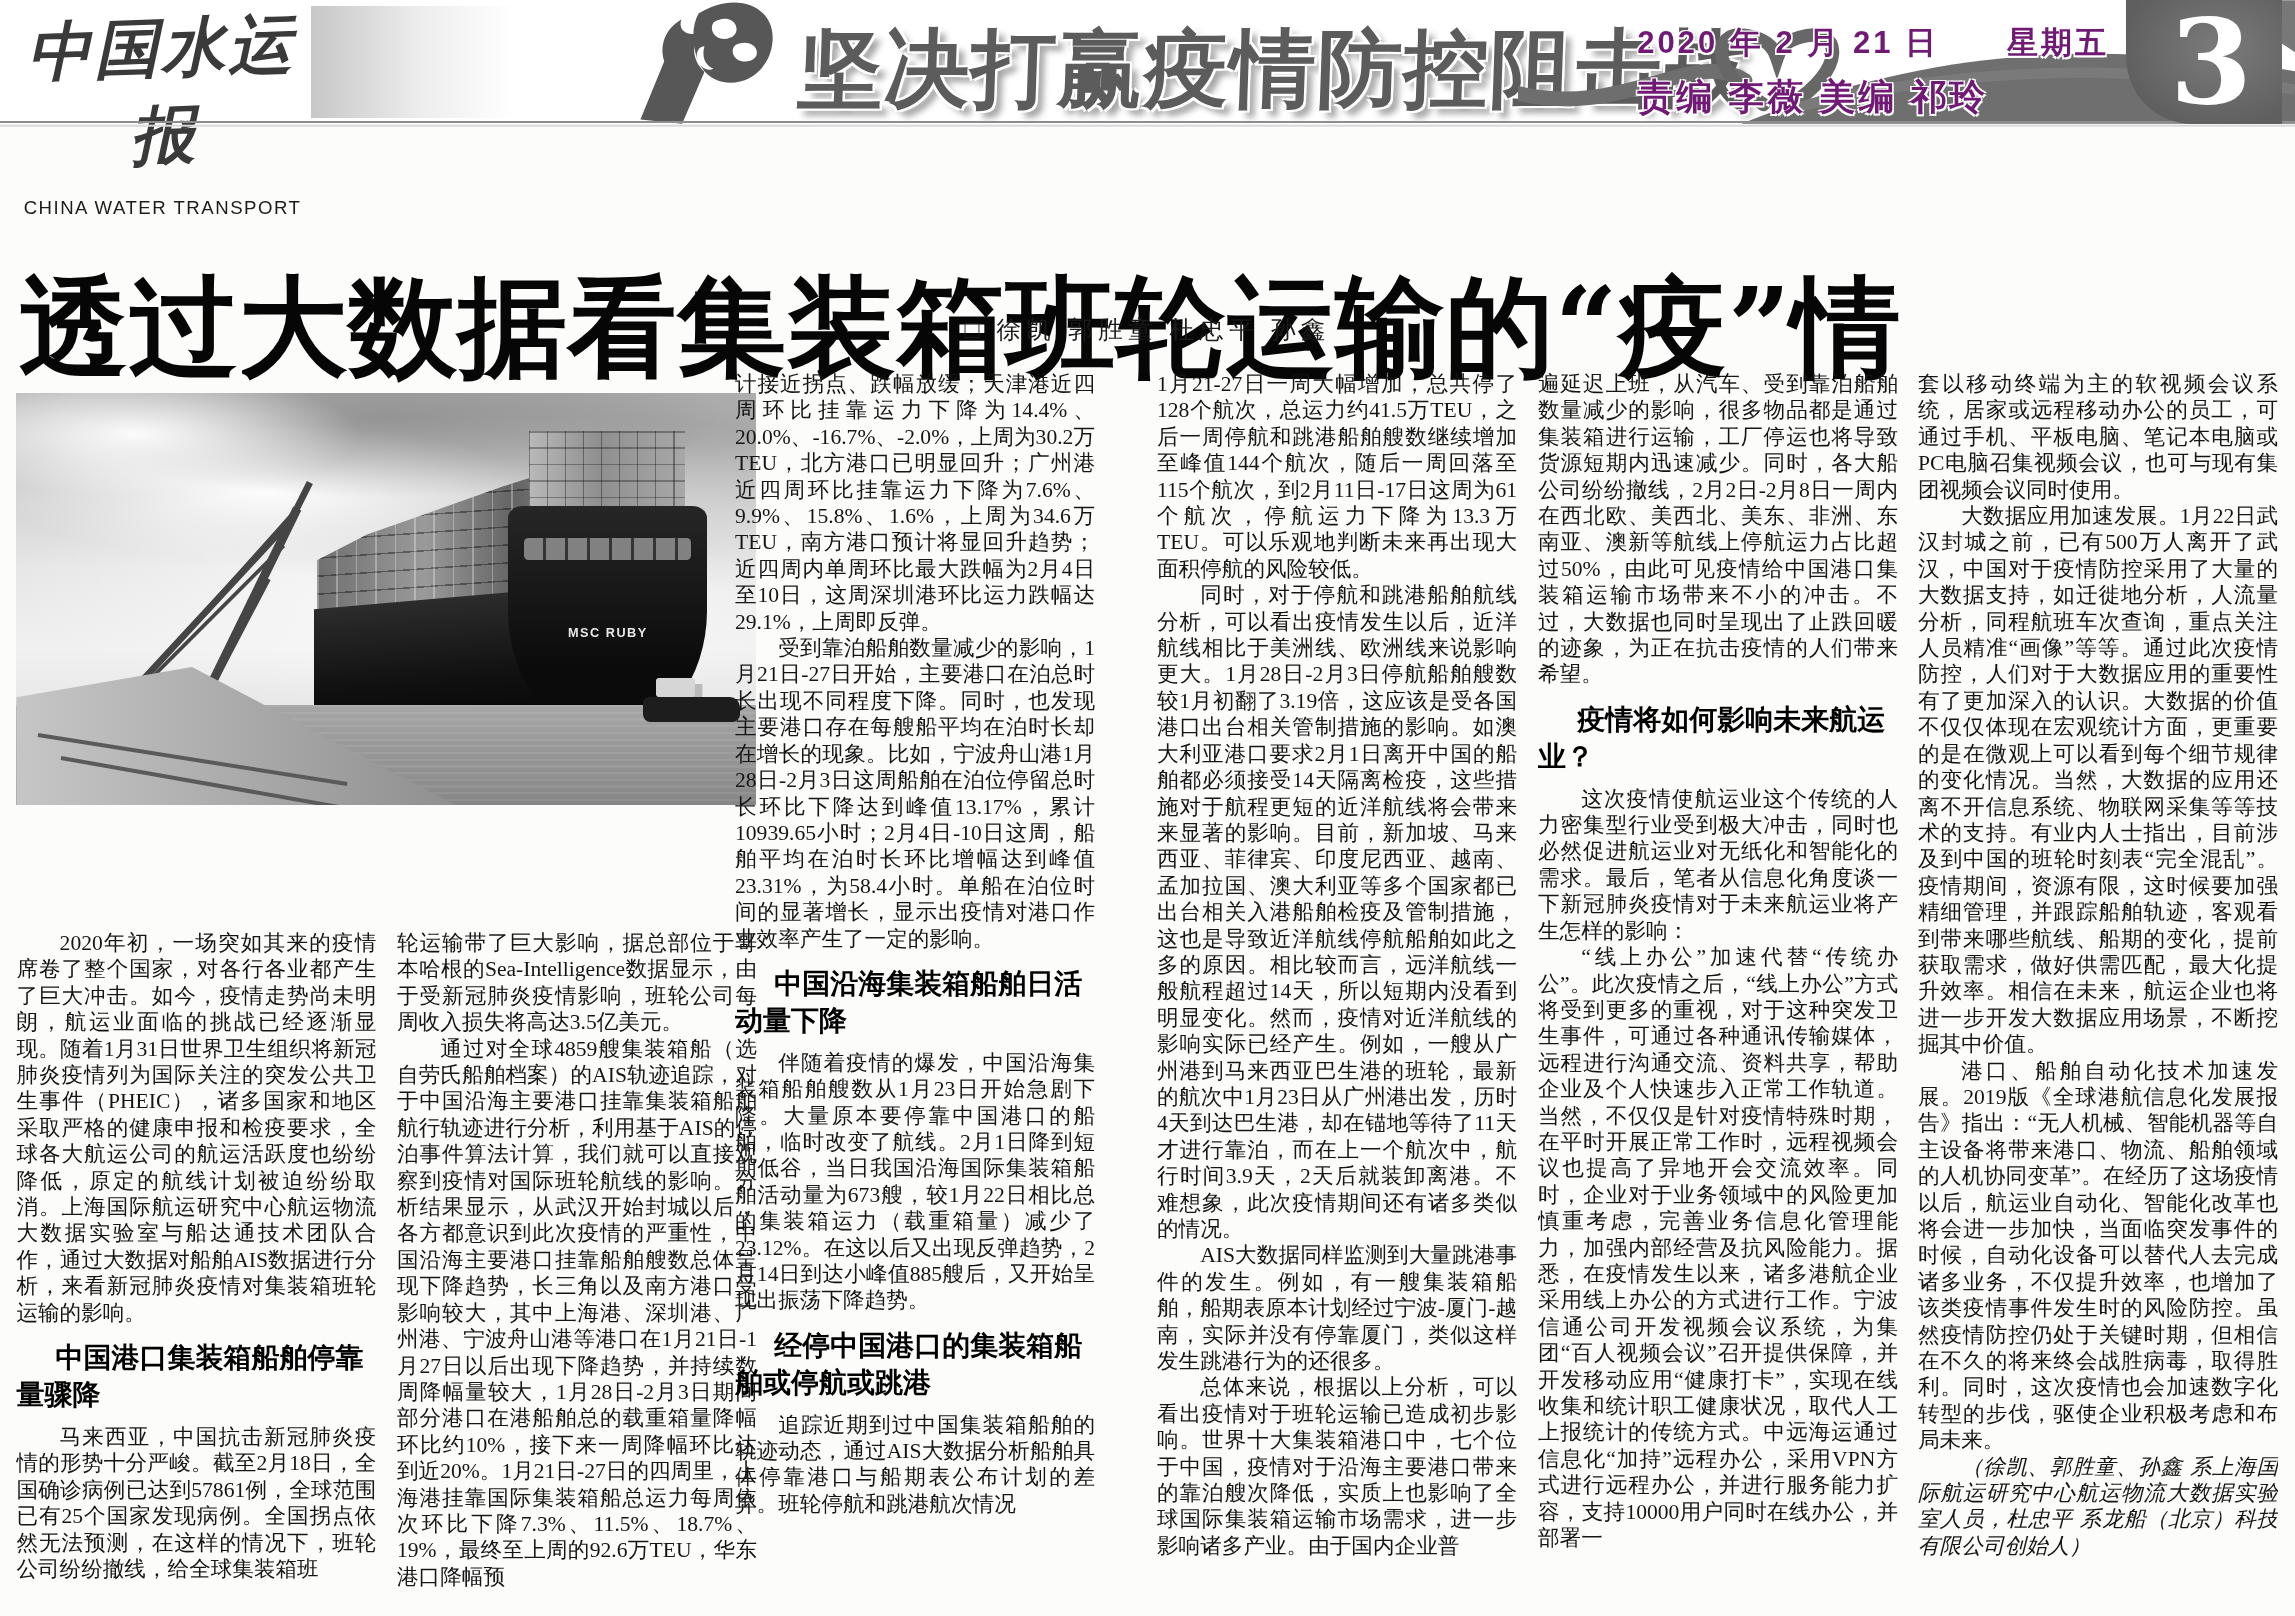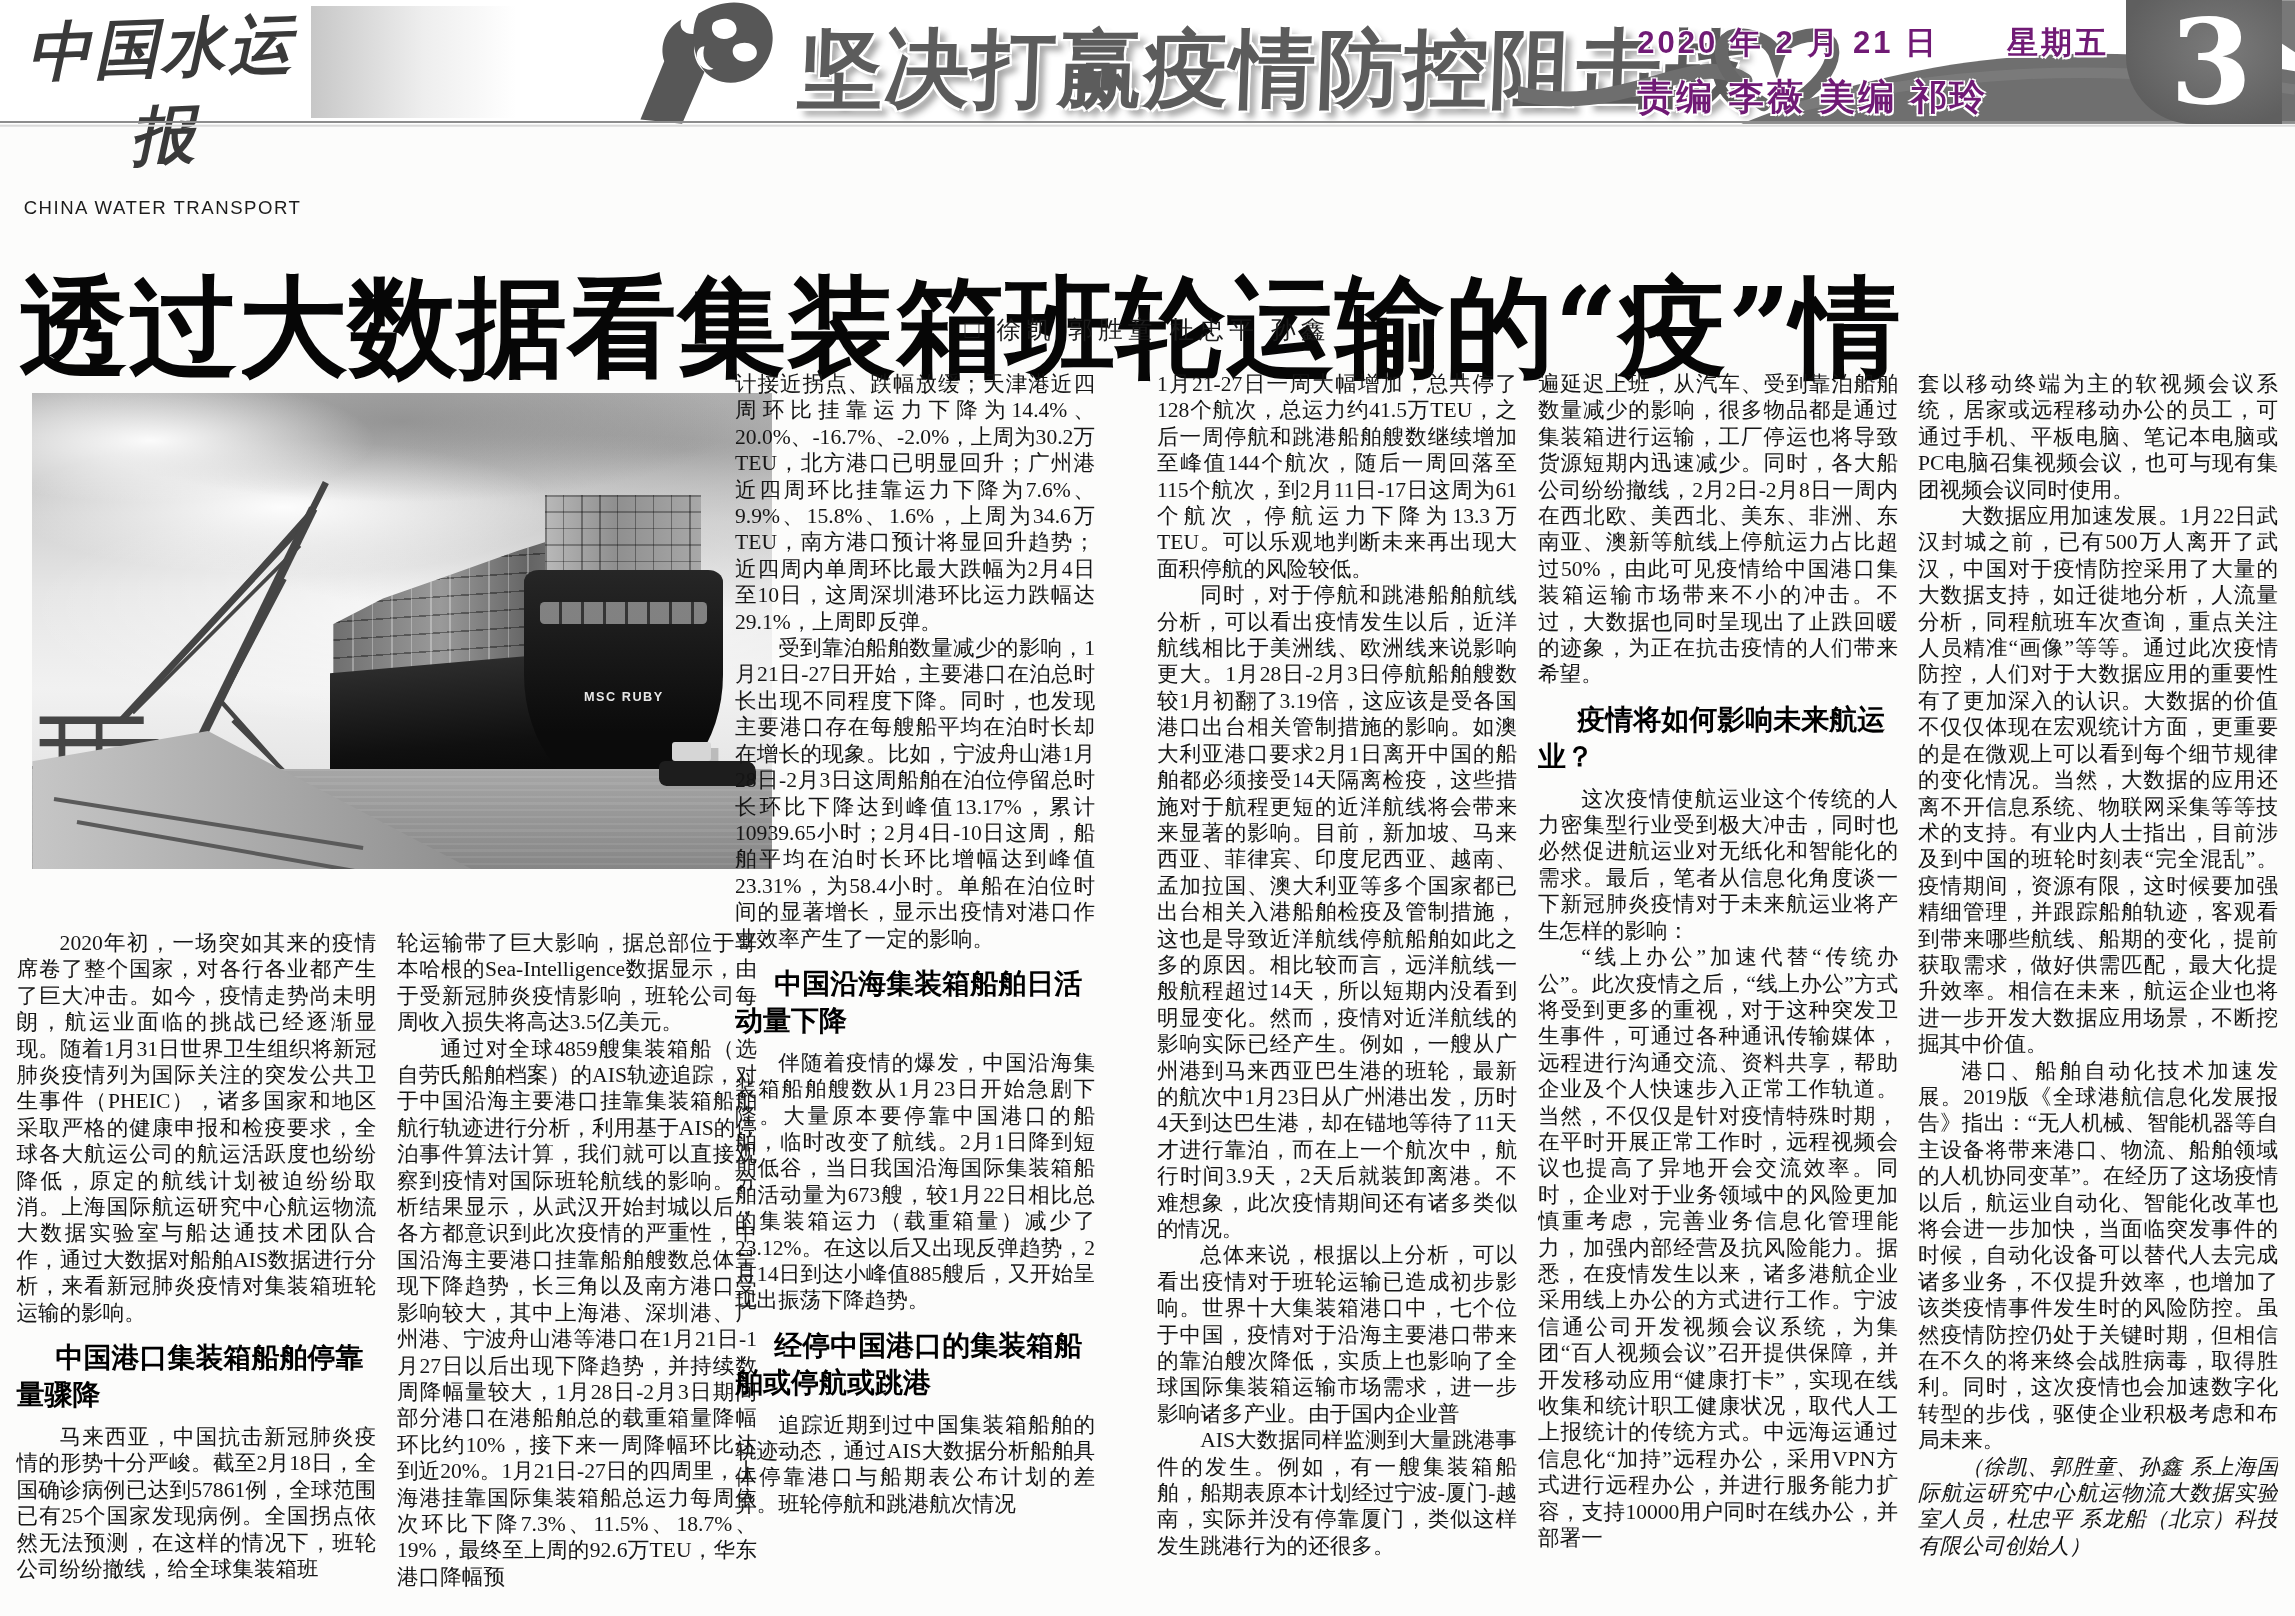--- a/index.html
+++ b/index.html
@@ -33,28 +33,28 @@
   .rule{position:absolute;left:0;top:121px;width:2295px;height:2.2px;background:#8d8d8d;box-shadow:0 3.7px 0 #d9d9d9;}
 
   
   .headline{position:absolute;left:0;top:182px;width:1861px;text-align:right;white-space:nowrap;
             font-family:"DejaVu Serif",serif;font-weight:900;font-size:109px;letter-spacing:0.7px;color:#060606;padding-left:19px;}
   .byline{position:absolute;left:0;top:313px;width:2295px;text-align:center;
           font-family:"Liberation Sans",sans-serif;font-size:24.6px;letter-spacing:5.2px;color:#1b1b1b;}
 
   
   .photo-wrap{position:absolute;left:16.4px;top:393px;width:740px;}
-  .photo{position:relative;width:740px;height:476px;overflow:hidden;background:
+  .photo{position:relative;width:740px;height:412px;overflow:hidden;background:
     radial-gradient(ellipse 320px 89px at 16% 10%,rgba(255,255,255,.95),transparent 70%),
     radial-gradient(ellipse 461px 112px at 50% 6%,rgba(115,115,115,.55),transparent 72%),
     radial-gradient(ellipse 387px 97px at 34% 24%,rgba(255,255,255,.95),transparent 70%),
     radial-gradient(ellipse 551px 127px at 74% 28%,rgba(205,205,205,.85),transparent 72%),
     radial-gradient(ellipse 417px 104px at 88% 12%,rgba(125,125,125,.5),transparent 70%),
     radial-gradient(ellipse 595px 164px at 60% 46%,rgba(255,255,255,.8),transparent 75%),
-    linear-gradient(180deg,#b5b5b5 0%,#e6e6e6 42%,#f1f1f1 62%,#d8d8d8 100%); margin-left: 16px;}
+    linear-gradient(180deg,#b5b5b5 0%,#e6e6e6 42%,#f1f1f1 62%,#d8d8d8 100%);}
   .water{position:absolute;left:0;bottom:0;width:740px;height:100px;
          background:repeating-linear-gradient(180deg,rgba(255,255,255,.08) 0 2.2px,transparent 2.2px 6.7px),
                     linear-gradient(180deg,#a6a6a6,#868686);}
   .quay{position:absolute;left:0;bottom:0;width:439px;height:138px;
         background:linear-gradient(90deg,#c6c6c6,#a0a0a0 70%,#8f8f8f);
         clip-path:polygon(0 22%,40% 0,100% 100%,0 100%);}
   .rail{position:absolute;background:#5a5a5a;height:3.7px;transform-origin:left center;}
   .containers{position:absolute;left:301px;bottom:190px;width:357px;height:160px;transform:skewY(-4deg);
       clip-path:polygon(0 58%,14% 44%,30% 34%,52% 20%,74% 8%,100% 0,100% 100%,0 100%);
       background:repeating-linear-gradient(90deg,rgba(255,255,255,.30) 0 1.5px,transparent 1.5px 19.4px),
@@ -184,22 +184,22 @@
     <p class="ind">受到靠泊船舶数量减少的影响，1月21日-27日开始，主要港口在泊总时长出现不同程度下降。同时，也发现主要港口存在每艘船平均在泊时长却在增长的现象。比如，宁波舟山港1月28日-2月3日这周船舶在泊位停留总时长环比下降达到峰值13.17%，累计10939.65小时；2月4日-10日这周，船舶平均在泊时长环比增幅达到峰值23.31%，为58.4小时。单船在泊位时间的显著增长，显示出疫情对港口作业效率产生了一定的影响。</p>
     <h3 class="subhead">中国沿海集装箱船舶日活动量下降</h3>
     <p class="ind">伴随着疫情的爆发，中国沿海集装箱船舶艘数从1月23日开始急剧下降。大量原本要停靠中国港口的船舶，临时改变了航线。2月1日降到短期低谷，当日我国沿海国际集装箱船舶活动量为673艘，较1月22日相比总的集装箱运力（载重箱量）减少了23.12%。在这以后又出现反弹趋势，2月14日到达小峰值885艘后，又开始呈现出振荡下降趋势。</p>
     <h3 class="subhead">经停中国港口的集装箱船舶或停航或跳港</h3>
     <p class="ind">追踪近期到过中国集装箱船舶的轨迹动态，通过AIS大数据分析船舶具体停靠港口与船期表公布计划的差异。班轮停航和跳港航次情况</p>
   </div>
 
   <div class="col col4">
     <p class="cont">1月21-27日一周大幅增加，总共停了128个航次，总运力约41.5万TEU，之后一周停航和跳港船舶艘数继续增加至峰值144个航次，随后一周回落至115个航次，到2月11日-17日这周为61个航次，停航运力下降为13.3万TEU。可以乐观地判断未来再出现大面积停航的风险较低。</p>
     <p class="ind">同时，对于停航和跳港船舶航线分析，可以看出疫情发生以后，近洋航线相比于美洲线、欧洲线来说影响更大。1月28日-2月3日停航船舶艘数较1月初翻了3.19倍，这应该是受各国港口出台相关管制措施的影响。如澳大利亚港口要求2月1日离开中国的船舶都必须接受14天隔离检疫，这些措施对于航程更短的近洋航线将会带来来显著的影响。目前，新加坡、马来西亚、菲律宾、印度尼西亚、越南、孟加拉国、澳大利亚等多个国家都已出台相关入港船舶检疫及管制措施，这也是导致近洋航线停航船舶如此之多的原因。相比较而言，远洋航线一般航程超过14天，所以短期内没看到明显变化。然而，疫情对近洋航线的影响实际已经产生。例如，一艘从广州港到马来西亚巴生港的班轮，最新的航次中1月23日从广州港出发，历时4天到达巴生港，却在锚地等待了11天才进行靠泊，而在上一个航次中，航行时间3.9天，2天后就装卸离港。不难想象，此次疫情期间还有诸多类似的情况。</p>
+    <p class="ind">AIS大数据同样监测到大量跳港事件的发生。例如，有一艘集装箱船舶，船期表原本计划经过宁波-厦门-越南，实际并没有停靠厦门，类似这样发生跳港行为的还很多。</p>
     <p class="ind">总体来说，根据以上分析，可以看出疫情对于班轮运输已造成初步影响。世界十大集装箱港口中，七个位于中国，疫情对于沿海主要港口带来的靠泊艘次降低，实质上也影响了全球国际集装箱运输市场需求，进一步影响诸多产业。由于国内企业普</p>
-    <p class="ind">AIS大数据同样监测到大量跳港事件的发生。例如，有一艘集装箱船舶，船期表原本计划经过宁波-厦门-越南，实际并没有停靠厦门，类似这样发生跳港行为的还很多。</p>
   </div>
 
   <div class="col col5">
     <p class="cont">遍延迟上班，从汽车、受到靠泊船舶数量减少的影响，很多物品都是通过集装箱进行运输，工厂停运也将导致货源短期内迅速减少。同时，各大船公司纷纷撤线，2月2日-2月8日一周内在西北欧、美西北、美东、非洲、东南亚、澳新等航线上停航运力占比超过50%，由此可见疫情给中国港口集装箱运输市场带来不小的冲击。不过，大数据也同时呈现出了止跌回暖的迹象，为正在抗击疫情的人们带来希望。</p>
     <h3 class="subhead">疫情将如何影响未来航运业？</h3>
     <p class="ind">这次疫情使航运业这个传统的人力密集型行业受到极大冲击，同时也必然促进航运业对无纸化和智能化的需求。最后，笔者从信息化角度谈一下新冠肺炎疫情对于未来航运业将产生怎样的影响：</p>
     <p class="ind">“线上办公”加速代替“传统办公”。此次疫情之后，“线上办公”方式将受到更多的重视，对于这种突发卫生事件，可通过各种通讯传输媒体，远程进行沟通交流、资料共享，帮助企业及个人快速步入正常工作轨道。当然，不仅仅是针对疫情特殊时期，在平时开展正常工作时，远程视频会议也提高了异地开会交流效率。同时，企业对于业务领域中的风险更加慎重考虑，完善业务信息化管理能力，加强内部经营及抗风险能力。据悉，在疫情发生以来，诸多港航企业采用线上办公的方式进行工作。宁波信通公司开发视频会议系统，为集团“百人视频会议”召开提供保障，并开发移动应用“健康打卡”，实现在线收集和统计职工健康状况，取代人工上报统计的传统方式。中远海运通过信息化“加持”远程办公，采用VPN方式进行远程办公，并进行服务能力扩容，支持10000用户同时在线办公，并部署一</p>
   </div>
 
   <div class="col col6">

